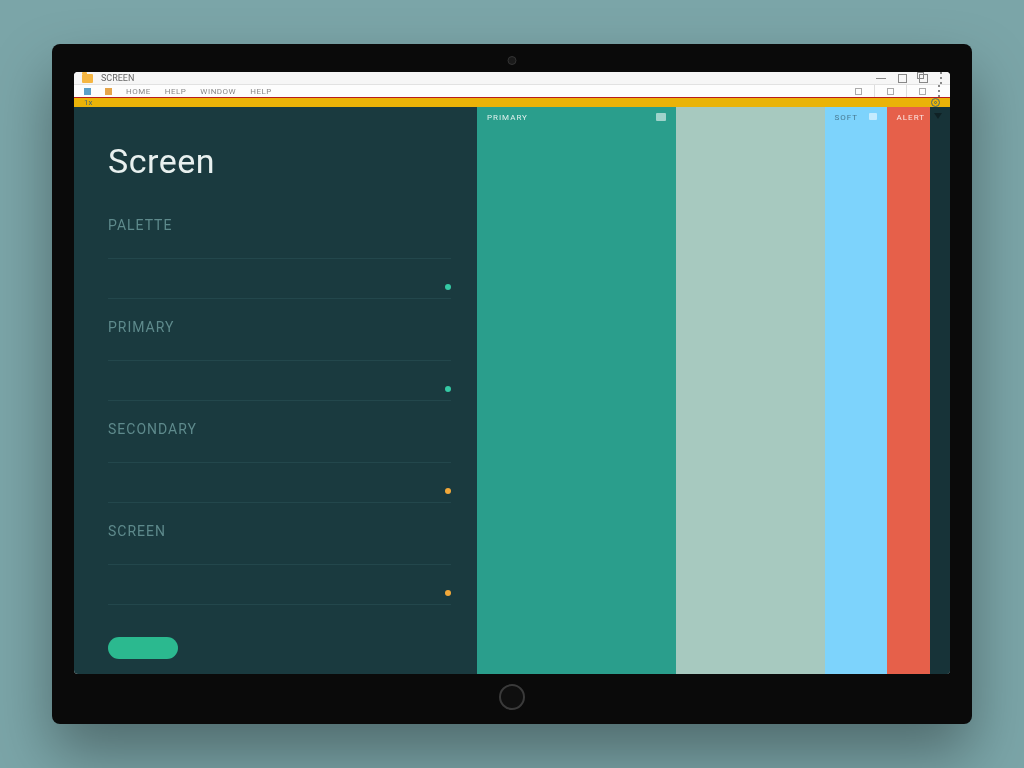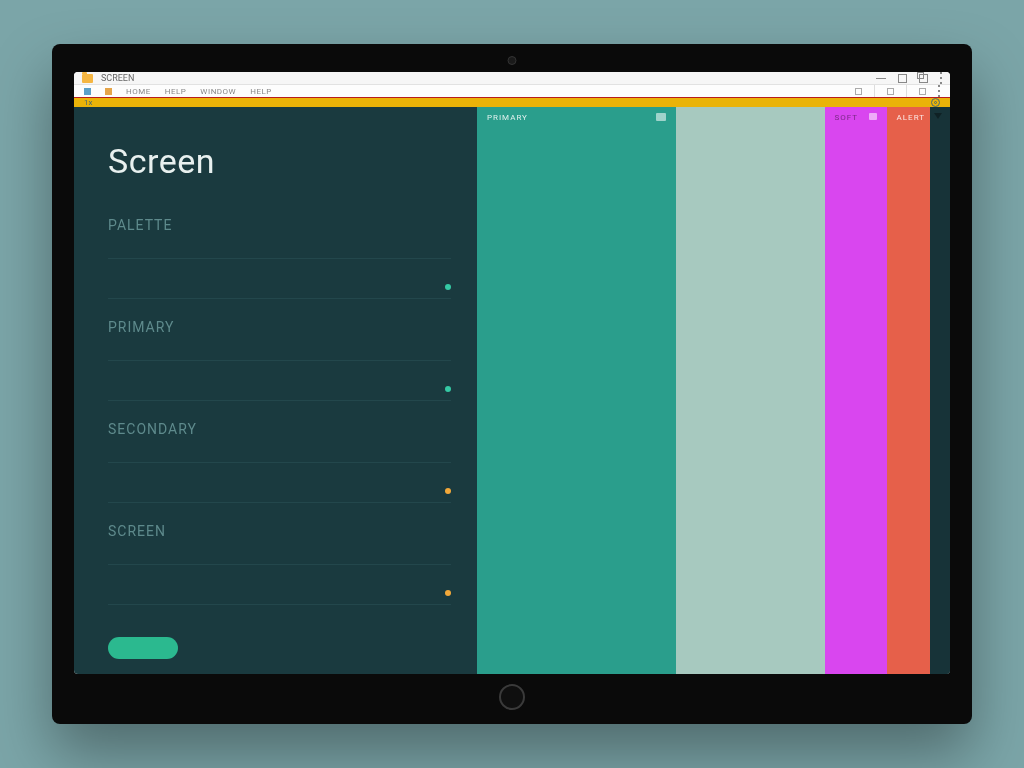--- a/index.html
+++ b/index.html
@@ -281,21 +281,21 @@
 
         <div class="pill"></div>
       </div>
 
       <div class="right-pane" id="swatches">
           <div class="swatch" style="background: rgb(42, 158, 140); flex: 1.6 1 0%;">
             <div class="swatch-label">PRIMARY</div>
             <div class="swatch-icon"></div>
           </div>
           <div class="swatch" style="background: rgb(167, 201, 191); flex: 1.2 1 0%;"></div>
-          <div class="swatch" style="background: #d946ef; flex: 0.5 1 0%; text-decoration: underline;">
+          <div class="swatch" style="background: #7dd3fc; flex: 0.5 1 0%; text-decoration: underline;">
             <div class="swatch-label dark">SOFT</div>
             <div class="swatch-icon sm"></div>
           </div>
           <div class="swatch" style="background: rgb(230, 96, 74); flex: 0.35 1 0%;">
             <div class="swatch-label">ALERT</div>
           </div>
           <div class="swatch" style="background: rgb(23, 51, 56); flex: 0 0 20px;">
             <div class="tri"></div>
           </div>
         </div>

